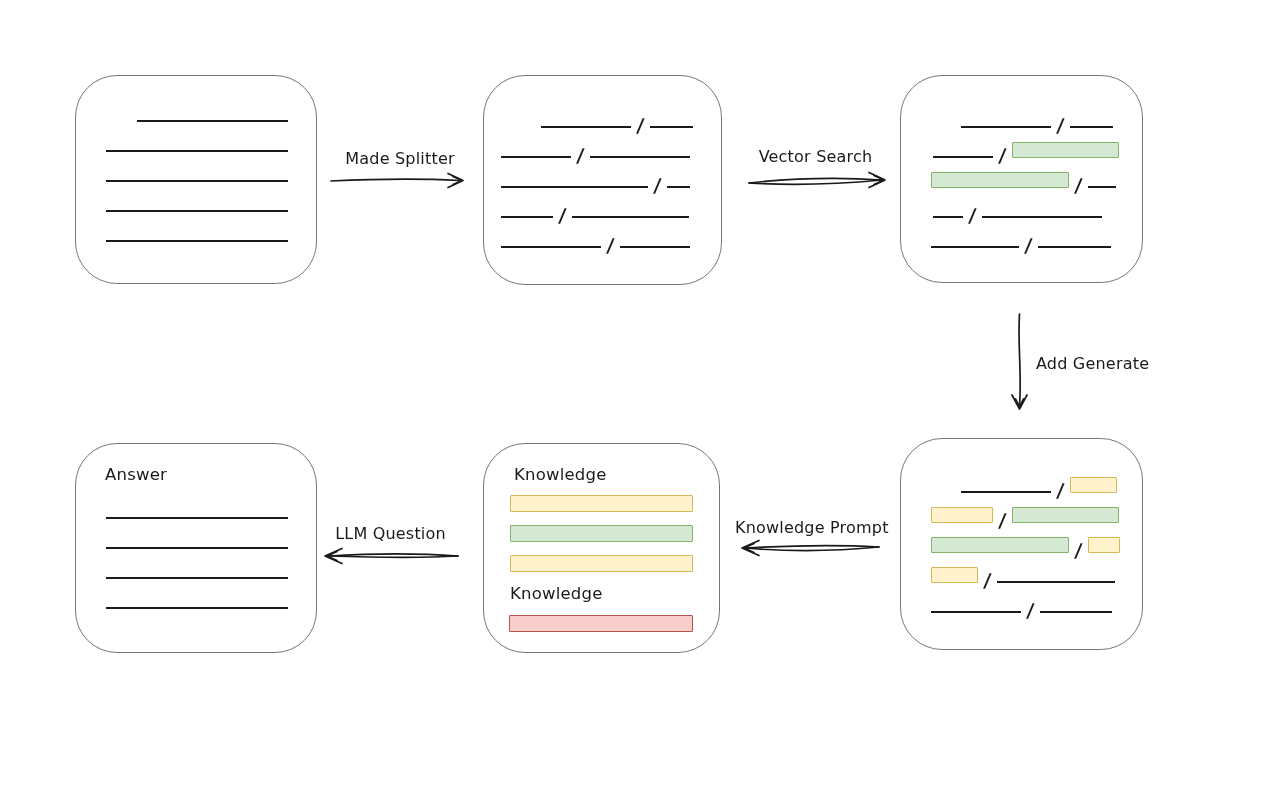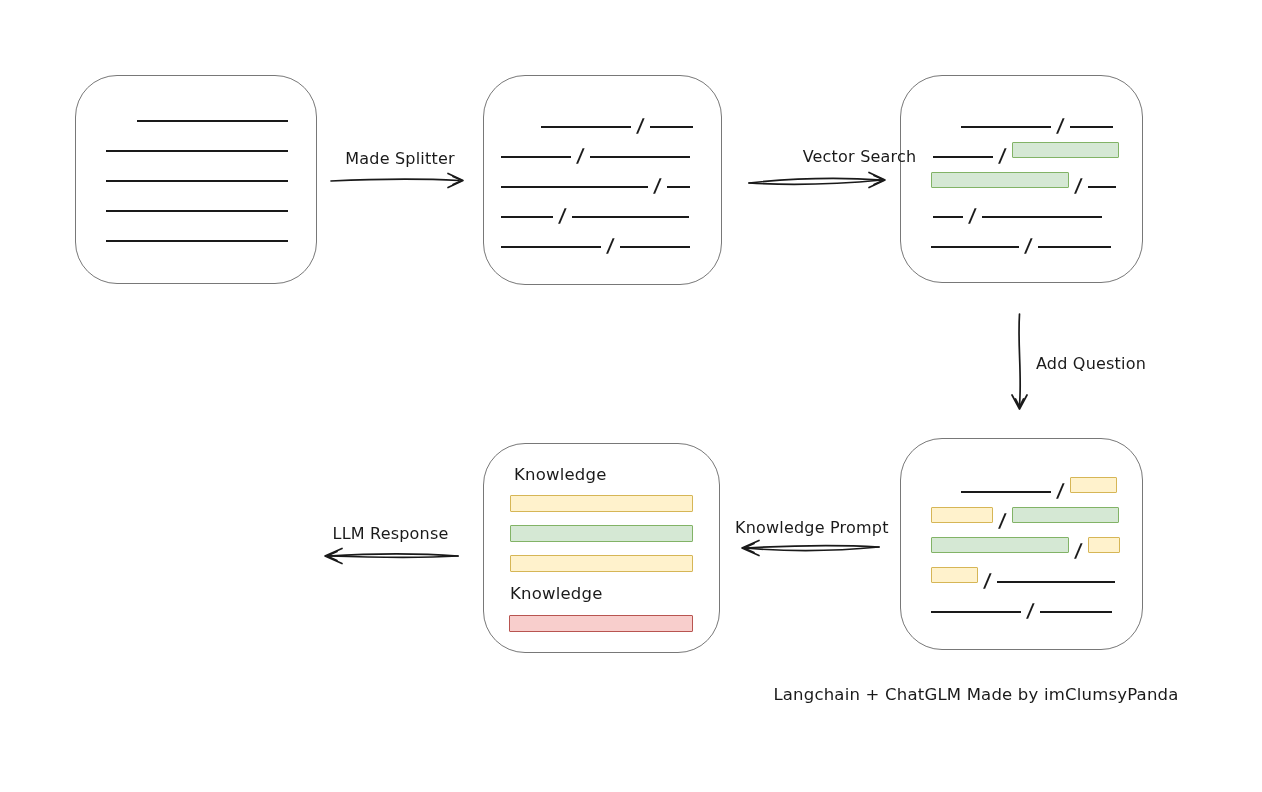--- a/index.html
+++ b/index.html
@@ -190,22 +190,38 @@
         <div class="bar yellow" style="width: 183px;"></div>
         <div class="bar green" style="width: 183px;"></div>
         <div class="bar yellow" style="width: 183px;"></div>
       </div>
     <div class="box-label" style="left:26px;top:140px;">Knowledge</div>
     <div class="stack" style="left:25px;top:171px;">
         <div class="bar red" style="width: 184px;"></div>
       </div>
   </div>
 
+  <div class="node" style="left:75px;top:443px;width:242px;height:210px;">
+    <div class="box-label" style="left:29px;top:21px;">Answer</div>
+    <div class="rows" style="left:30px;top:45px;">
+        <div class="seg-row">
+          <span class="ink-line" style="width: 182px;"></span>
+        </div>
+        <div class="seg-row">
+          <span class="ink-line" style="width: 182px;"></span>
+        </div>
+        <div class="seg-row">
+          <span class="ink-line" style="width: 182px;"></span>
+        </div>
+        <div class="seg-row">
+          <span class="ink-line" style="width: 182px;"></span>
+        </div>
+      </div>
+  </div>
 
   <div class="arrow-label" style="left:330px;top:149px;width:140px;">Made Splitter</div>
-  <div class="arrow-label" style="left:787px;top:147px;width:145px;text-align:center;">Vector Search</div>
-  <div class="arrow-label left-align" style="left:1036px;top:354px;">Add Question</div>
+  <div class="arrow-label" style="left:743px;top:147px;width:145px;text-align:center;">Vector Search</div>
+  <div class="arrow-label left-align" style="left:1036px;top:354px;">Add Generate</div>
   <div class="arrow-label" style="left:735px;top:518px;width:150px;">Knowledge Prompt</div>
-  <div class="arrow-label" style="left:328px;top:524px;width:125px;">LLM Response</div>
-
-  <div id="caption" style="left:726px;top:685px;width:500px;">Langchain + ChatGLM Made by imClumsyPanda</div>
+  <div class="arrow-label" style="left:328px;top:524px;width:125px;">LLM Question</div>
+
 
 </div>
 
 </body></html>

